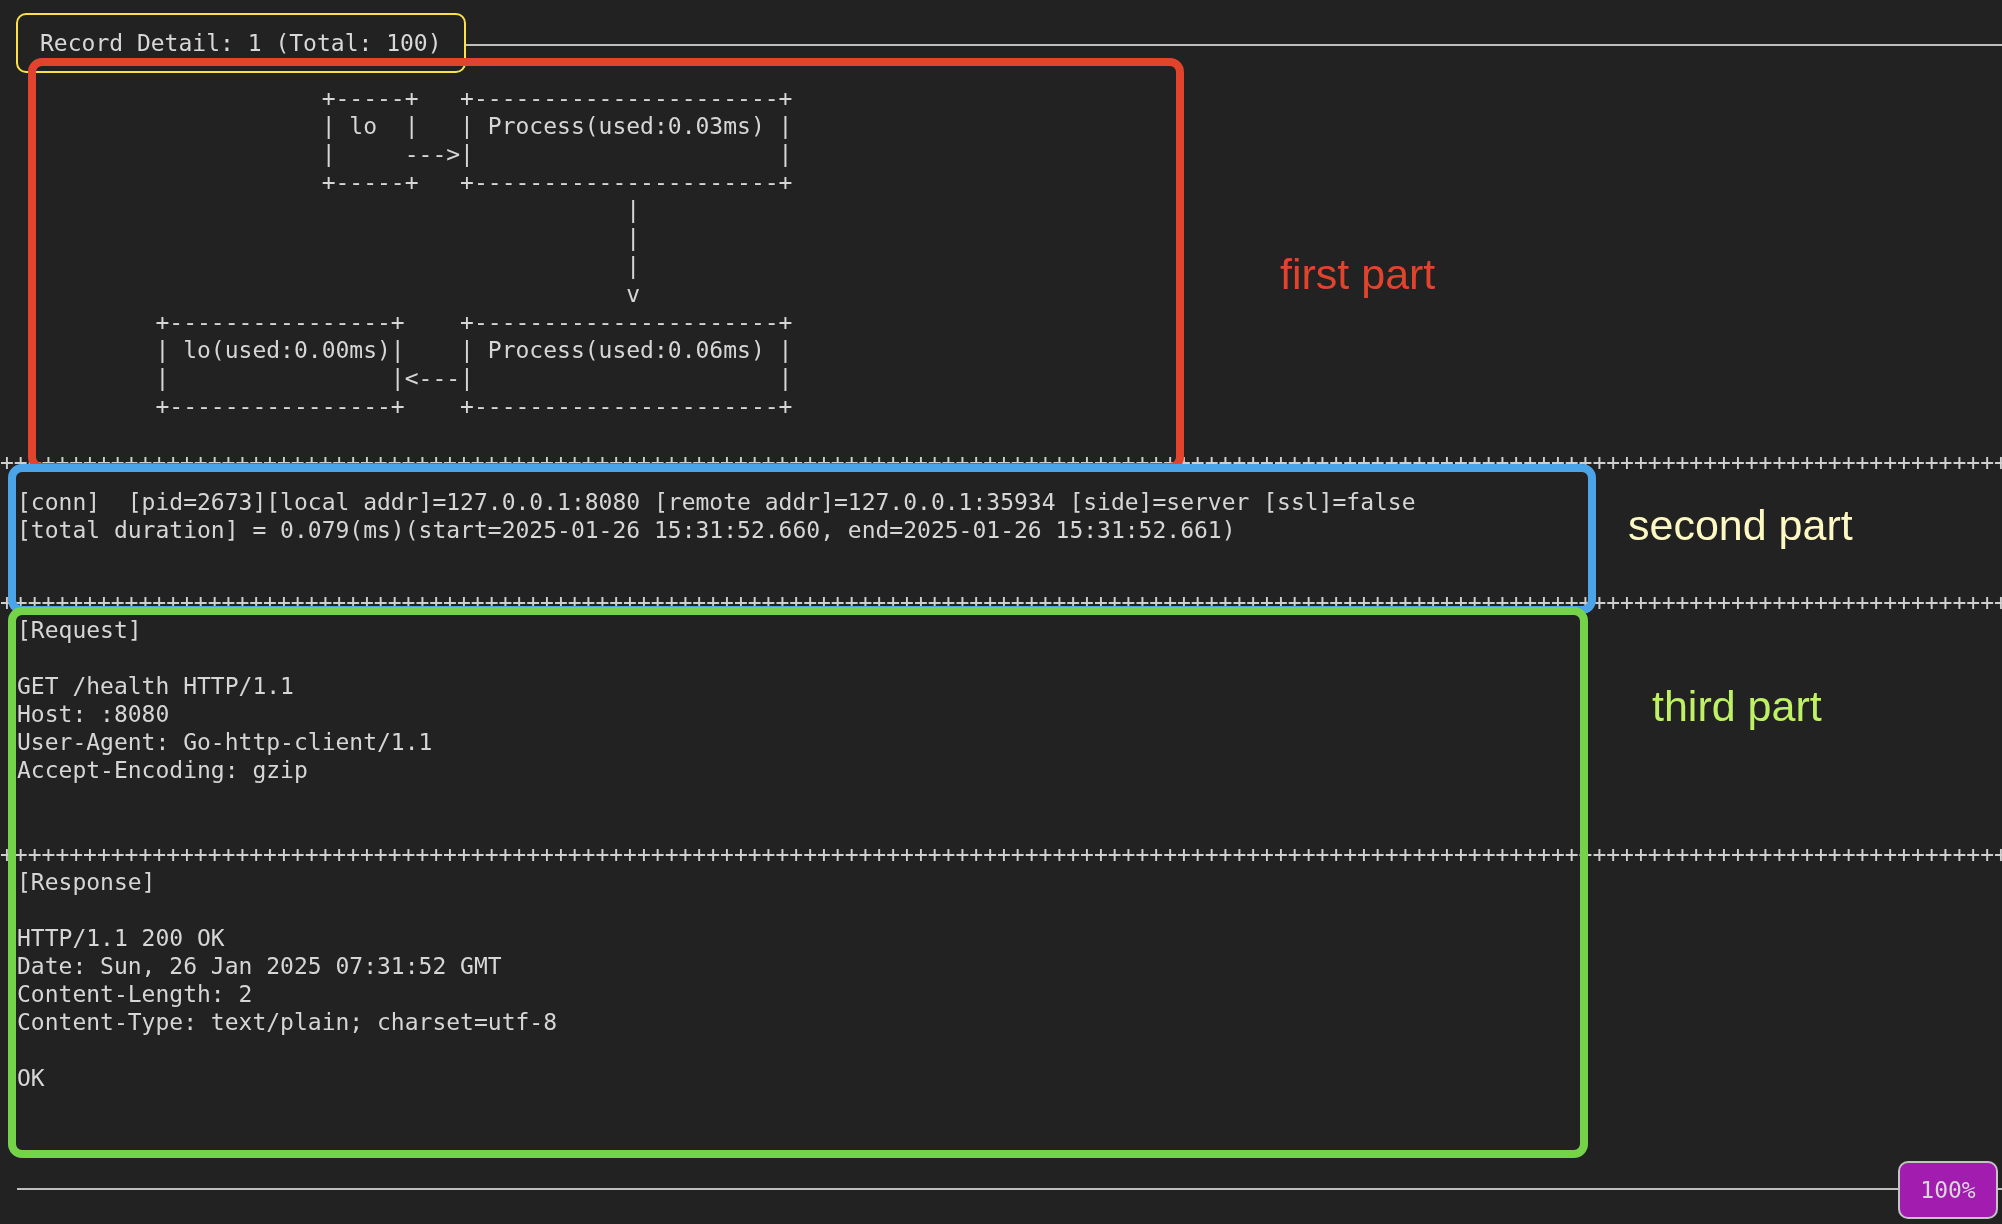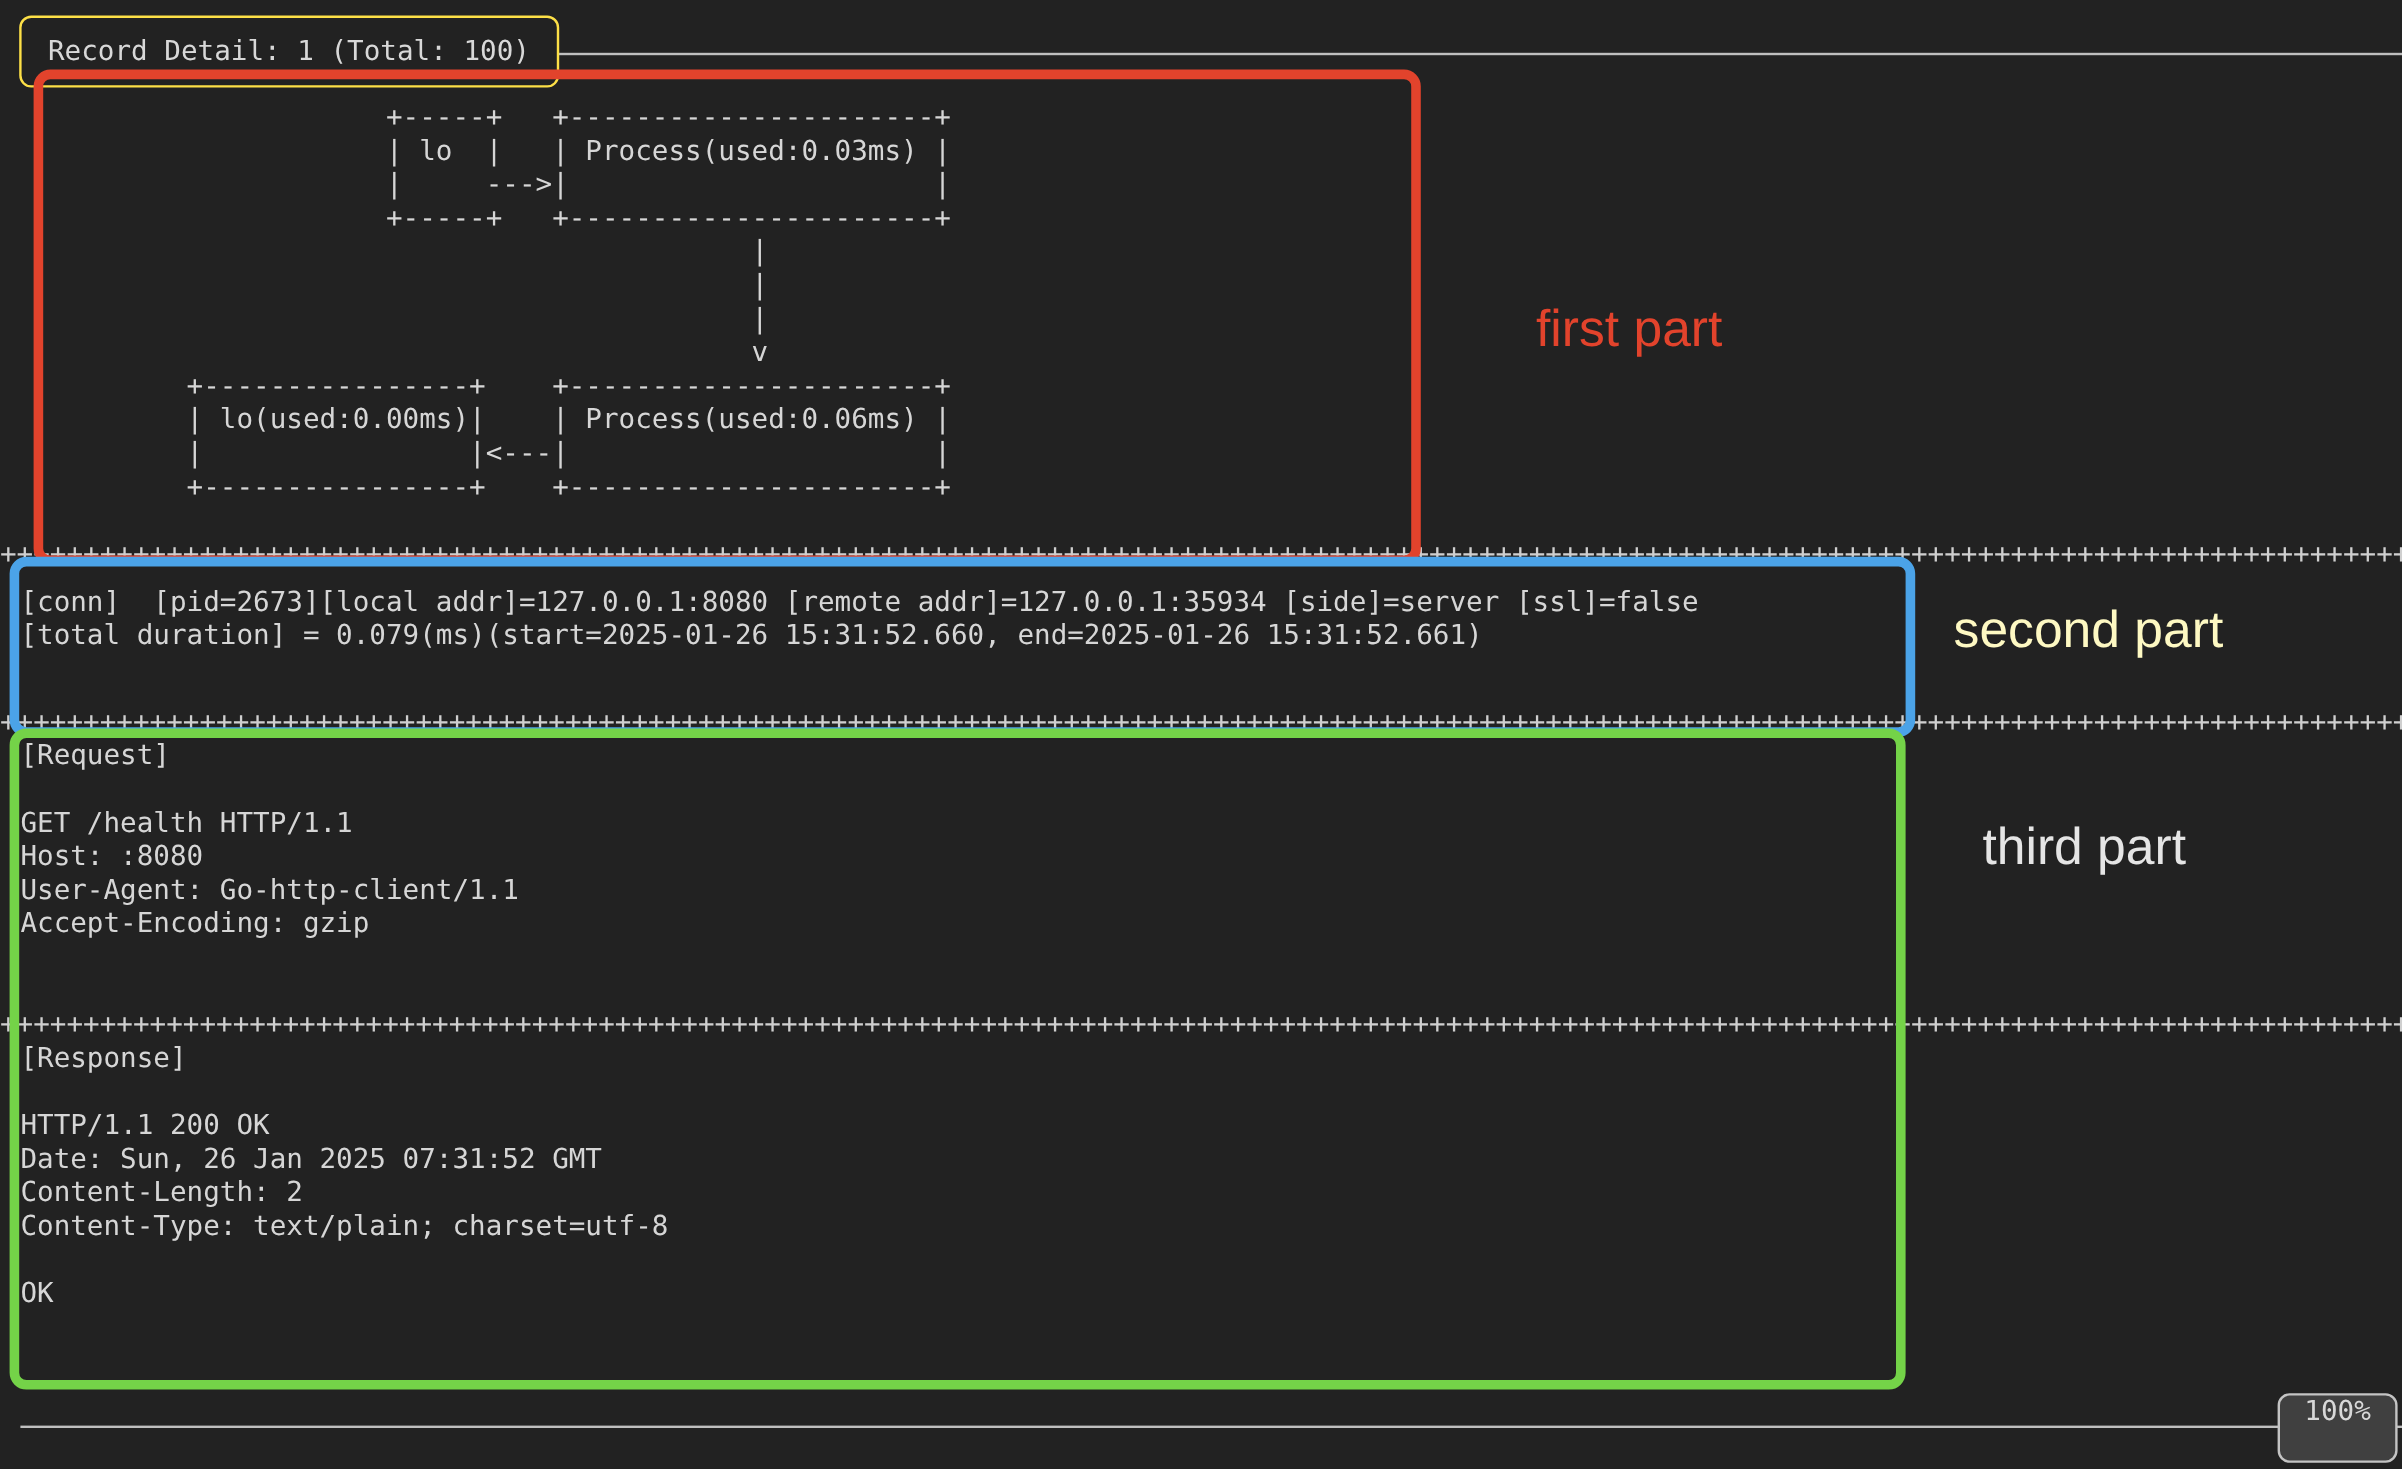--- a/index.html
+++ b/index.html
@@ -6,23 +6,23 @@
   body{width:2002px;height:1224px;position:relative;overflow:hidden;}
   .term-text{font-family:"DejaVu Sans Mono",monospace;font-size:23px;line-height:28px;color:#d6d6d6;}
   pre.term-text{margin:0;white-space:pre;position:absolute;left:17px;}
   .hline{position:absolute;height:2px;background:#bfbfbf;}
   .sep-row{position:absolute;left:0;width:2002px;overflow:hidden;white-space:nowrap;
            font-family:"DejaVu Sans Mono",monospace;font-size:23px;line-height:28px;color:#cfcfcf;}
   .tab{position:absolute;left:16px;top:13px;height:56px;line-height:56px;padding:0 22px;
        background:#222222;border:2px solid #fde047;border-radius:10px;z-index:2;
        font-family:"DejaVu Sans Mono",monospace;font-size:23px;color:#d8d8d8;white-space:nowrap;}
   .zoom-badge{position:absolute;left:1898px;top:1161px;width:96px;height:54px;
-       background:#404040;border:2.5px solid #c4c4c4;border-radius:10px;z-index:2;
+       background:#a21caf;border:2.5px solid #c4c4c4;border-radius:10px;z-index:2;
        font-family:"DejaVu Sans Mono",monospace;font-size:23px;color:#d8d8d8;
-       display:flex;justify-content:center;}
+       display:flex;align-items:center;justify-content:center;}
   .annotation{position:absolute;border-radius:14px;background:transparent;z-index:5;pointer-events:none;}
   .ann-red{left:28px;top:58px;width:1140px;height:397px;border:8px solid #e2432c;}
   .ann-blue{left:8px;top:464px;width:1572px;height:134px;border:8px solid #4ba3e8;}
   .ann-green{left:8px;top:607px;width:1564px;height:535px;border:8px solid #74d348;}
   .ann-label{position:absolute;z-index:6;font-family:"Liberation Sans",sans-serif;
        font-size:43px;font-weight:400;white-space:nowrap;margin-left:12px;}
   .lbl-first{left:1268px;top:250px;color:#e2432c;}
   .lbl-second{left:1616px;top:501px;color:#4ba3e8;}
   .lbl-third{left:1640px;top:682px;color:#74d348;}
 </style>
@@ -73,13 +73,13 @@
 <div class="zoom-badge">
   <span>100%</span>
 </div>
 
 <div class="annotation ann-red" style="border-color: rgb(226, 67, 44);"></div>
 <div class="annotation ann-blue" style="border-color: rgb(75, 163, 232);"></div>
 <div class="annotation ann-green" style="border-color: rgb(116, 211, 72);"></div>
 
 <div class="ann-label lbl-first" style="color: rgb(226, 67, 44);">first part</div>
 <div class="ann-label lbl-second" style="color: #fef9c3;">second part</div>
-<div class="ann-label lbl-third" style="color: #e5e5e5;">third part</div>
+<div class="ann-label lbl-third" style="color: #bef264;">third part</div>
 
 </body></html>

